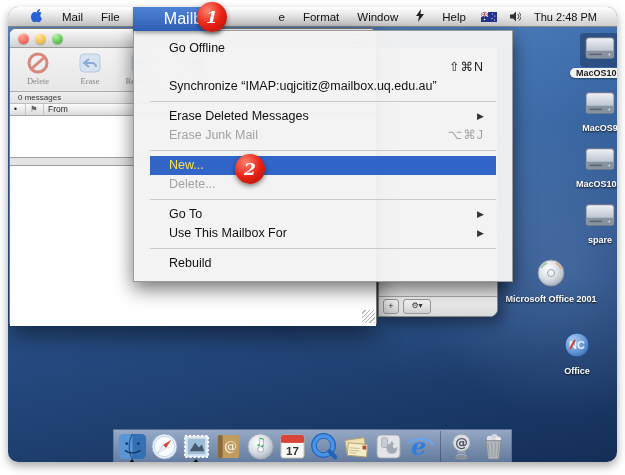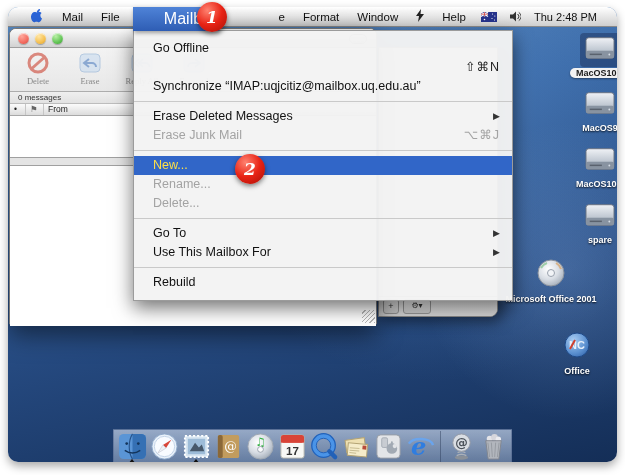--- a/index.html
+++ b/index.html
@@ -55,21 +55,21 @@
           box-shadow:4px 6px 14px rgba(0,0,0,0.4);}
   .drawer-bar{position:absolute;left:0;bottom:0;width:100%;height:20px;border-top:1px solid #aaa;
               background:linear-gradient(#f6f6f6,#d9d9d9);border-radius:0 0 7px 0;display:flex;align-items:center;
               padding-left:4px;gap:4px;box-sizing:border-box;}
   .db-btn{height:13px;border:1px solid #9a9a9a;border-radius:3px;background:linear-gradient(#fdfdfd,#cfcfcf);
           font-size:9px;line-height:12px;color:#333;text-align:center;}
   .db-add{width:14px;}
   .db-action{width:26px;font-size:8px;}
   
   .menu{position:absolute;left:125px;top:23px;width:380px;background:rgba(243,243,243,0.97);
-        border:1px solid #9b9b9b;box-shadow:0 7px 18px rgba(0,0,0,0.55);padding:8px 0;z-index:20;
+        border:1px solid #9b9b9b;box-shadow:0 7px 18px rgba(0,0,0,0.55);padding:8px 16px;z-index:20;
         font-size:12.5px;color:#111;box-sizing:border-box;}
   .mi{height:19px;line-height:19px;display:flex;align-items:center;padding:0 12px 0 19px;white-space:nowrap;}
   .mi .lbl{overflow:hidden;text-overflow:clip;}
   .mi .sc{margin-left:auto;color:#222;letter-spacing:1px;}
   .mi .arrow{margin-left:auto;font-size:9px;color:#333;}
   .mi-dis{color:#a3a3a3;} .mi-dis .sc{color:#a3a3a3;}
   .mi-hl{background:#3166c8;color:#fde047;}
   .msep{border-top:1px solid #c9c9c9;margin:5px 0;}
   
   .mbx-annot{position:absolute;left:133px;top:7px;width:86px;height:24px;z-index:40;
@@ -308,23 +308,20 @@
         </div>
       <div class="mi mi-dis">
           <span class="lbl">Erase Junk Mail</span>
           <span class="sc">⌥⌘J</span>
         </div>
       <div class="msep"></div>
       <div class="mi mi-hl">
           <span class="lbl">New...</span>
         </div>
       <div class="mi mi-dis">
-          <span class="lbl">Rename...</span>
-        </div>
-      <div class="mi mi-dis">
           <span class="lbl">Delete...</span>
         </div>
       <div class="msep"></div>
       <div class="mi">
           <span class="lbl">Go To</span>
           <span class="arrow">▶</span>
         </div>
       <div class="mi">
           <span class="lbl">Use This Mailbox For</span>
           <span class="arrow">▶</span>

